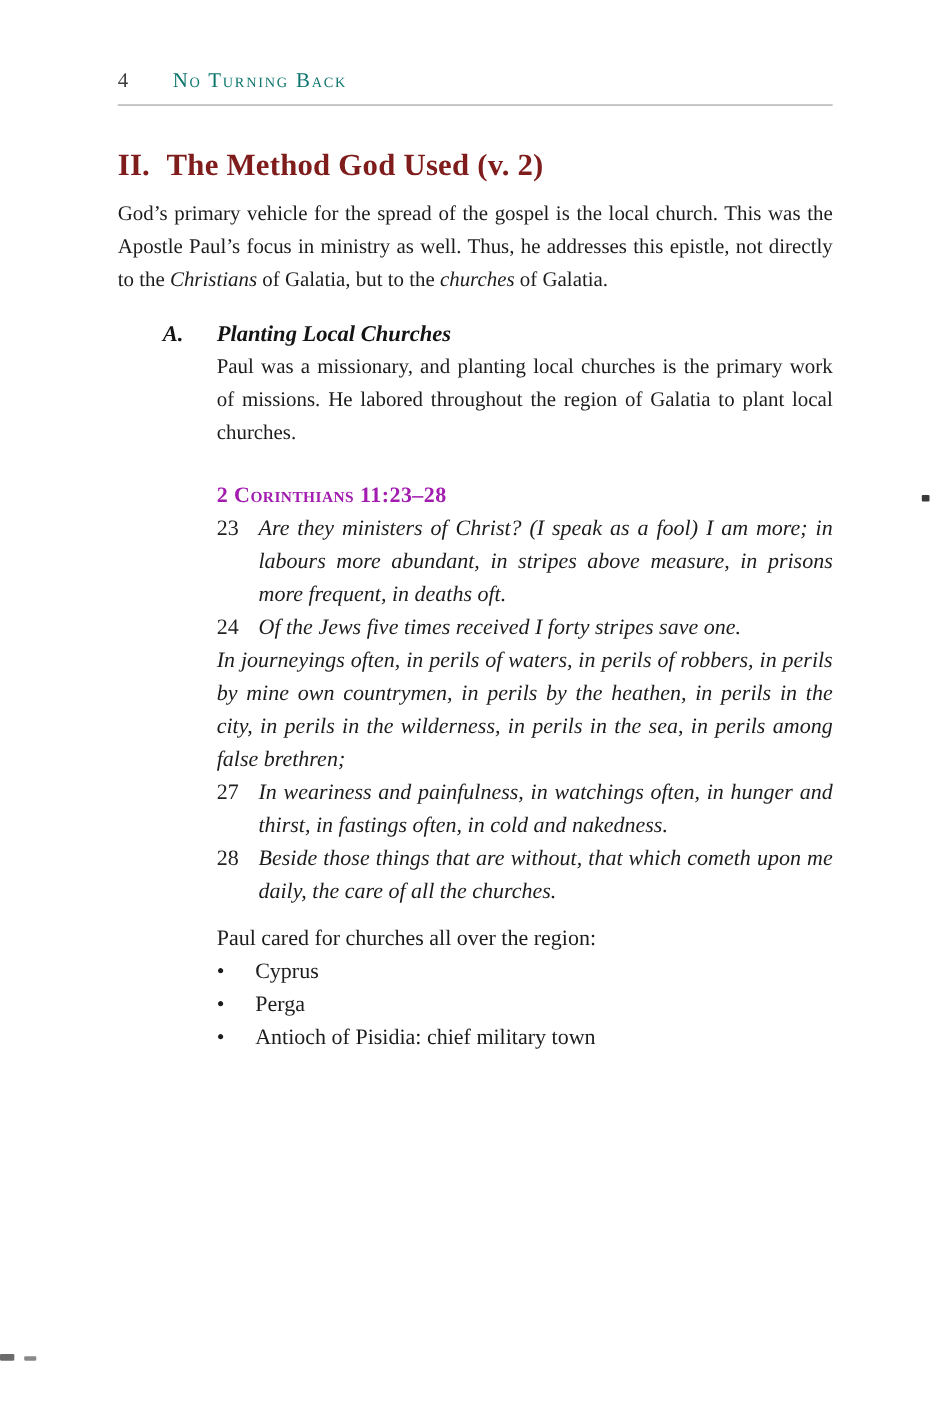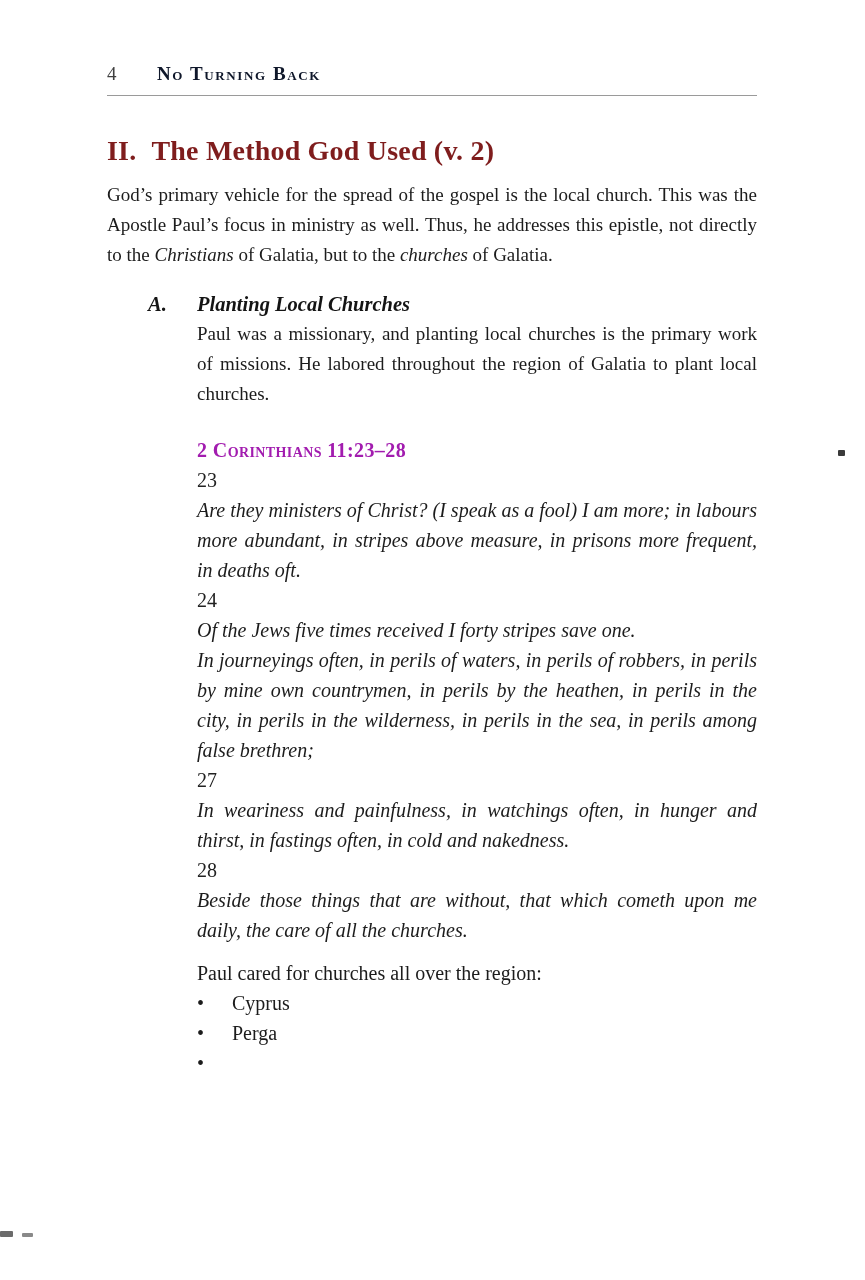--- a/index.html
+++ b/index.html
@@ -25,22 +25,22 @@
     font-size: 19px;
     line-height: 24px;
     padding-bottom: 9px;
     border-bottom: 1.5px solid #9a9a9a;
   }
   .page-num { color: #3f3f3f; letter-spacing: 0.5px; }
   .running-title {
     margin-left: 40px;
     font-variant: small-caps;
     letter-spacing: 1.6px;
-    font-weight: 700;
-    color: #0f172a;
+    font-weight: 400;
+    color: #0f766e;
   }
   
   .main-heading {
     display: flex;
     margin: 36px 0 0 0;
     font-size: 28px;
     line-height: 38px;
     font-weight: bold;
     color: #7f1d1d;
     letter-spacing: 0.2px;
@@ -72,21 +72,21 @@
   
   .scripture { margin-top: 26px; }
   .scripture-ref {
     font-size: 20px;
     line-height: 30px;
     font-weight: bold;
     font-variant: small-caps;
     letter-spacing: 0.4px;
     color: #a21caf;
   }
-  .verse { display: flex; font-size: 20px; line-height: 30px; flex-direction: column; }
+  .verse { display: flex; font-size: 20px; line-height: 30px; }
   .verse-num { width: 38px; flex: none; color: #222; }
   .verse-text { flex: 1; font-style: italic; text-align: justify; hyphens: none; }
   
   .region { margin-top: 13px; }
   .region-intro { font-size: 20px; line-height: 30px; }
   .bullet-row { display: flex; font-size: 20px; line-height: 30px; }
   .bullet-glyph { width: 35px; flex: none; }
   
   .artifact { position: absolute; background: #3a3a3a; border-radius: 1px; }
   .artifact-a { left: 838px; top: 450px; width: 7px; height: 6px; }
@@ -147,20 +147,21 @@
     <div class="bullet-row">
       <span class="bullet-glyph">•</span>
       <span>Cyprus</span>
     </div>
     <div class="bullet-row">
       <span class="bullet-glyph">•</span>
       <span>Perga</span>
     </div>
     <div class="bullet-row">
       <span class="bullet-glyph">•</span>
+      <span>Antioch of Pisidia: chief military town</span>
     </div>
   </div>
 
   <div class="artifact artifact-a"></div>
   <div class="artifact artifact-b"></div>
   <div class="artifact artifact-c"></div>
 
 </div>
 
 </body></html>

